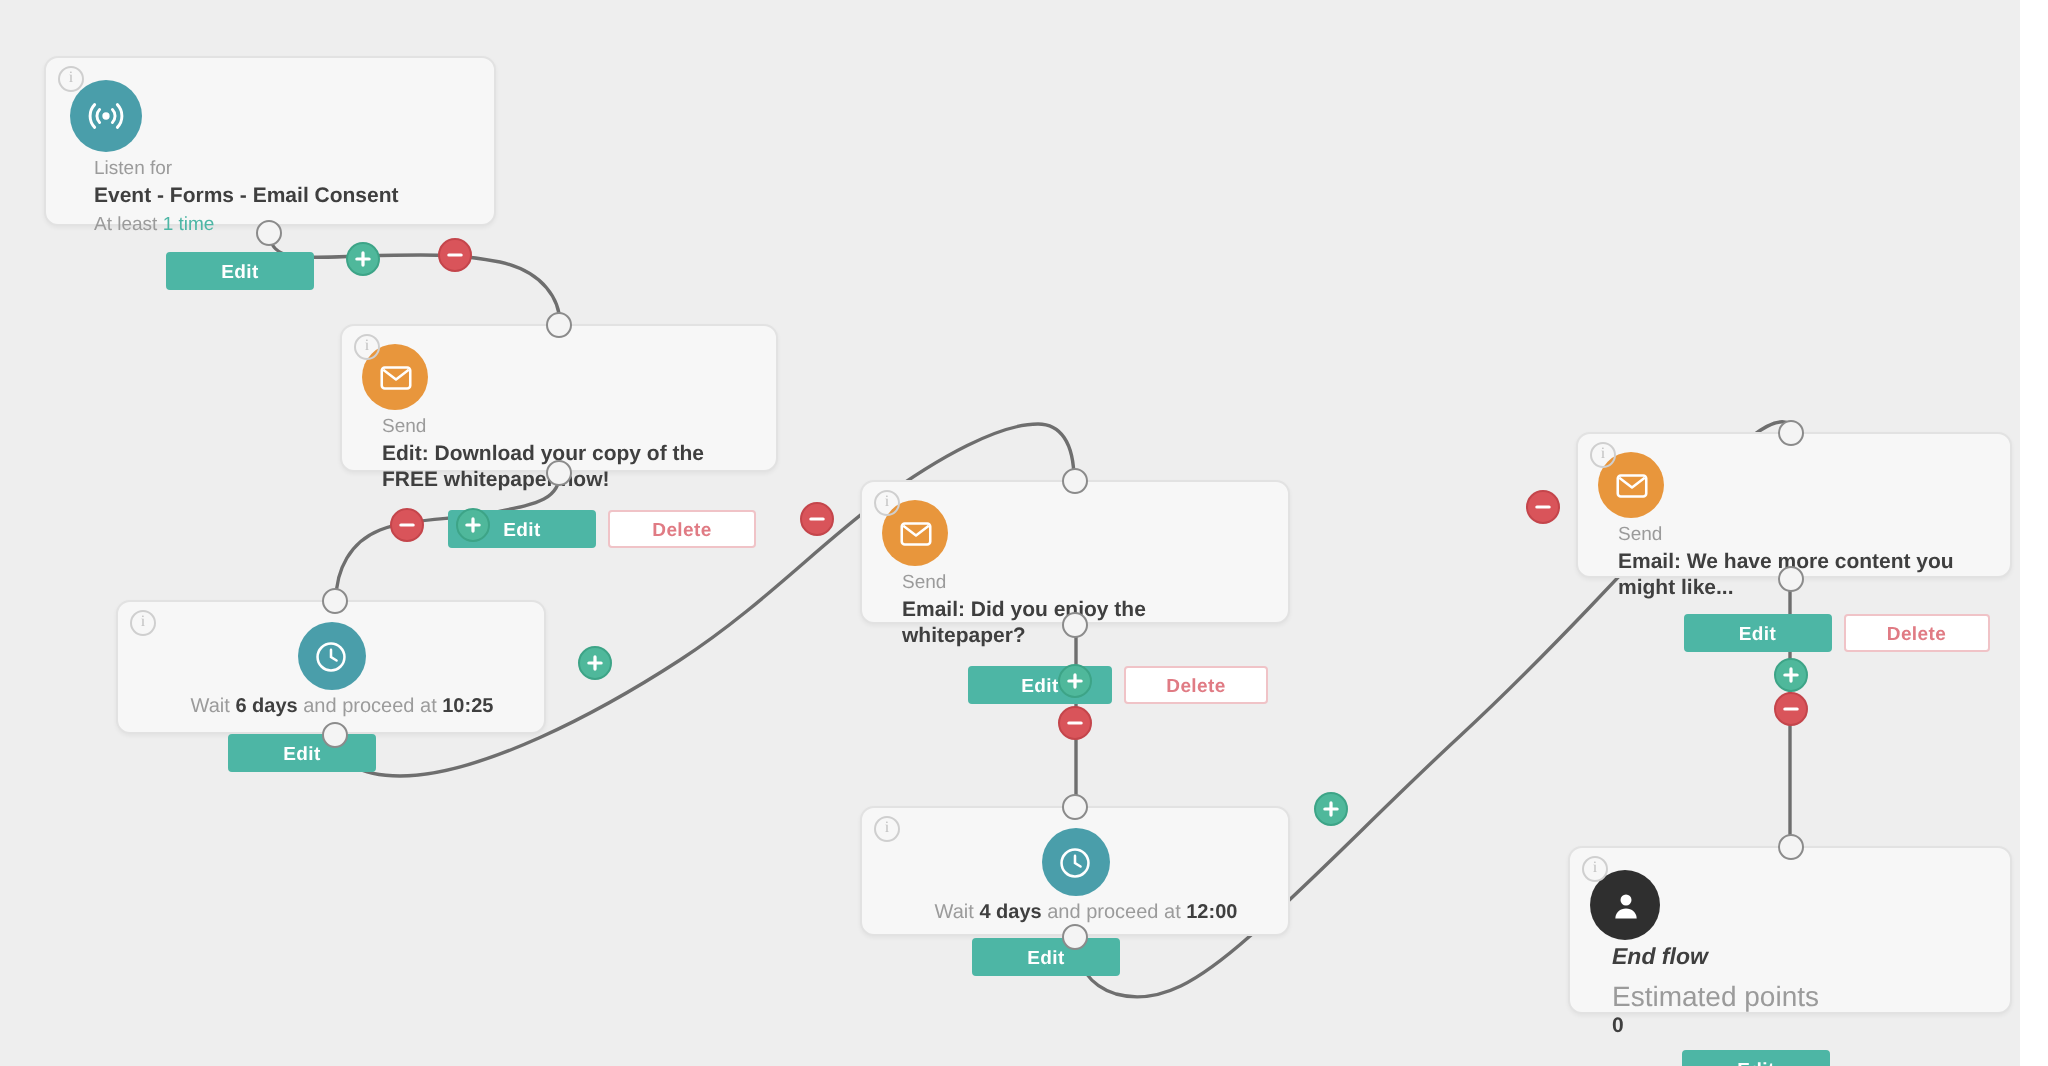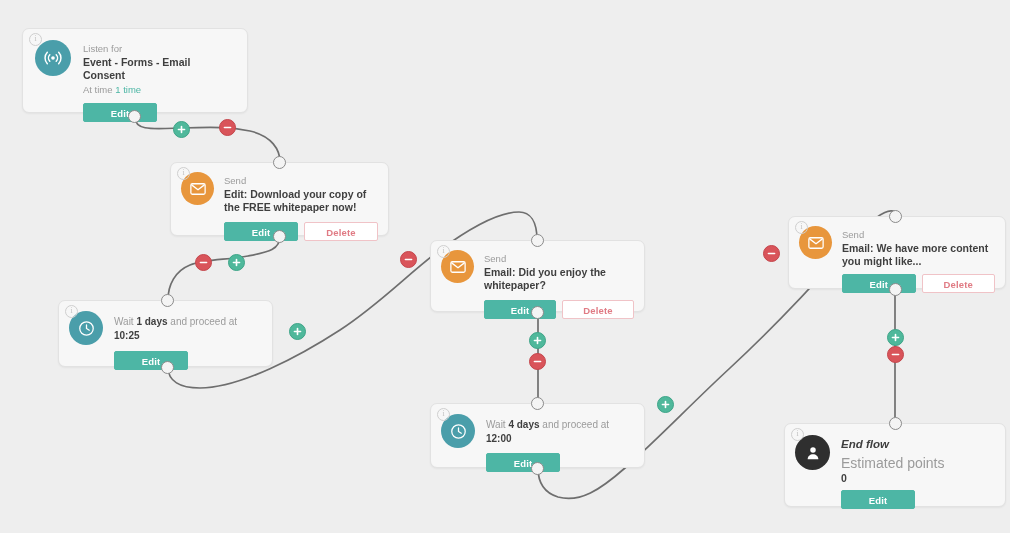--- a/index.html
+++ b/index.html
@@ -35,21 +35,21 @@
     box-sizing:border-box;
   }
   .info-icon{
     position:absolute;left:6px;top:4px;
     width:11px;height:11px;border-radius:50%;
     border:1px solid #cfcfcf;
     color:#c2c2c2;
     font-size:8px;line-height:10px;text-align:center;
     font-family:"Liberation Serif",serif;
   }
-  .body-row{display:flex;align-items:flex-start;}
+  .body-row{display:flex;align-items:flex-start;flex-direction:column;}
   .avatar{
     flex:0 0 auto;
     border-radius:50%;
     display:flex;align-items:center;justify-content:center;
   }
   .avatar svg{display:block;}
   .content{flex:1 1 auto;padding-left:12px;padding-top:2px;}
 
   .kicker{font-size:9.5px;color:#9b9b9b;line-height:13px;margin-bottom:1px;}
   .headline{font-size:10.5px;color:#3f3f3f;font-weight:bold;line-height:13px;}
@@ -122,21 +122,21 @@
             <path d="M8.5 8.5a5 5 0 0 0 0 7"></path>
             <path d="M15.5 8.5a5 5 0 0 1 0 7"></path>
             <path d="M5.8 5.8a9 9 0 0 0 0 12.4"></path>
             <path d="M18.2 5.8a9 9 0 0 1 0 12.4"></path>
           </svg>
         </div>
         <div class="content">
           <div class="kicker">Listen for</div>
           <div class="headline">Event - Forms - Email Consent</div>
           <div class="subline">
-            <span>At time </span><span class="hl">1 time</span>
+            <span>At least </span><span class="hl">1 time</span>
           </div>
         </div>
       </div>
       <div class="btn-row" style="padding-left:48px;margin-top:6px;">
         <div class="btn btn-edit" style="width:74px;">Edit</div>
       </div>
     </div>
   </div>
   <div class="port" style="left:128px;top:110px;"></div>
 
@@ -169,21 +169,21 @@
       <div class="info-icon">i</div>
       <div class="body-row" style="align-items:center;">
         <div class="avatar" style="width:34px;height:34px;background:#4a9eaa;">
           <svg width="19" height="19" viewBox="0 0 24 24" fill="none" stroke="#ffffff" stroke-width="1.6" stroke-linecap="round">
             <circle cx="12" cy="12" r="8.5"></circle>
             <path d="M12 7.5V12l3.5 2.2"></path>
           </svg>
         </div>
         <div class="content" style="padding-left:11px;">
           <div class="waitline">
-            <span>Wait </span><b>1 days</b><span> and proceed at </span><b>10:25</b>
+            <span>Wait </span><b>6 days</b><span> and proceed at </span><b>10:25</b>
           </div>
         </div>
       </div>
       <div class="btn-row" style="padding-left:45px;margin-top:6px;">
         <div class="btn btn-edit" style="width:74px;">Edit</div>
       </div>
     </div>
   </div>
   <div class="port" style="left:161px;top:294px;"></div>
   <div class="port" style="left:161px;top:361px;"></div>

